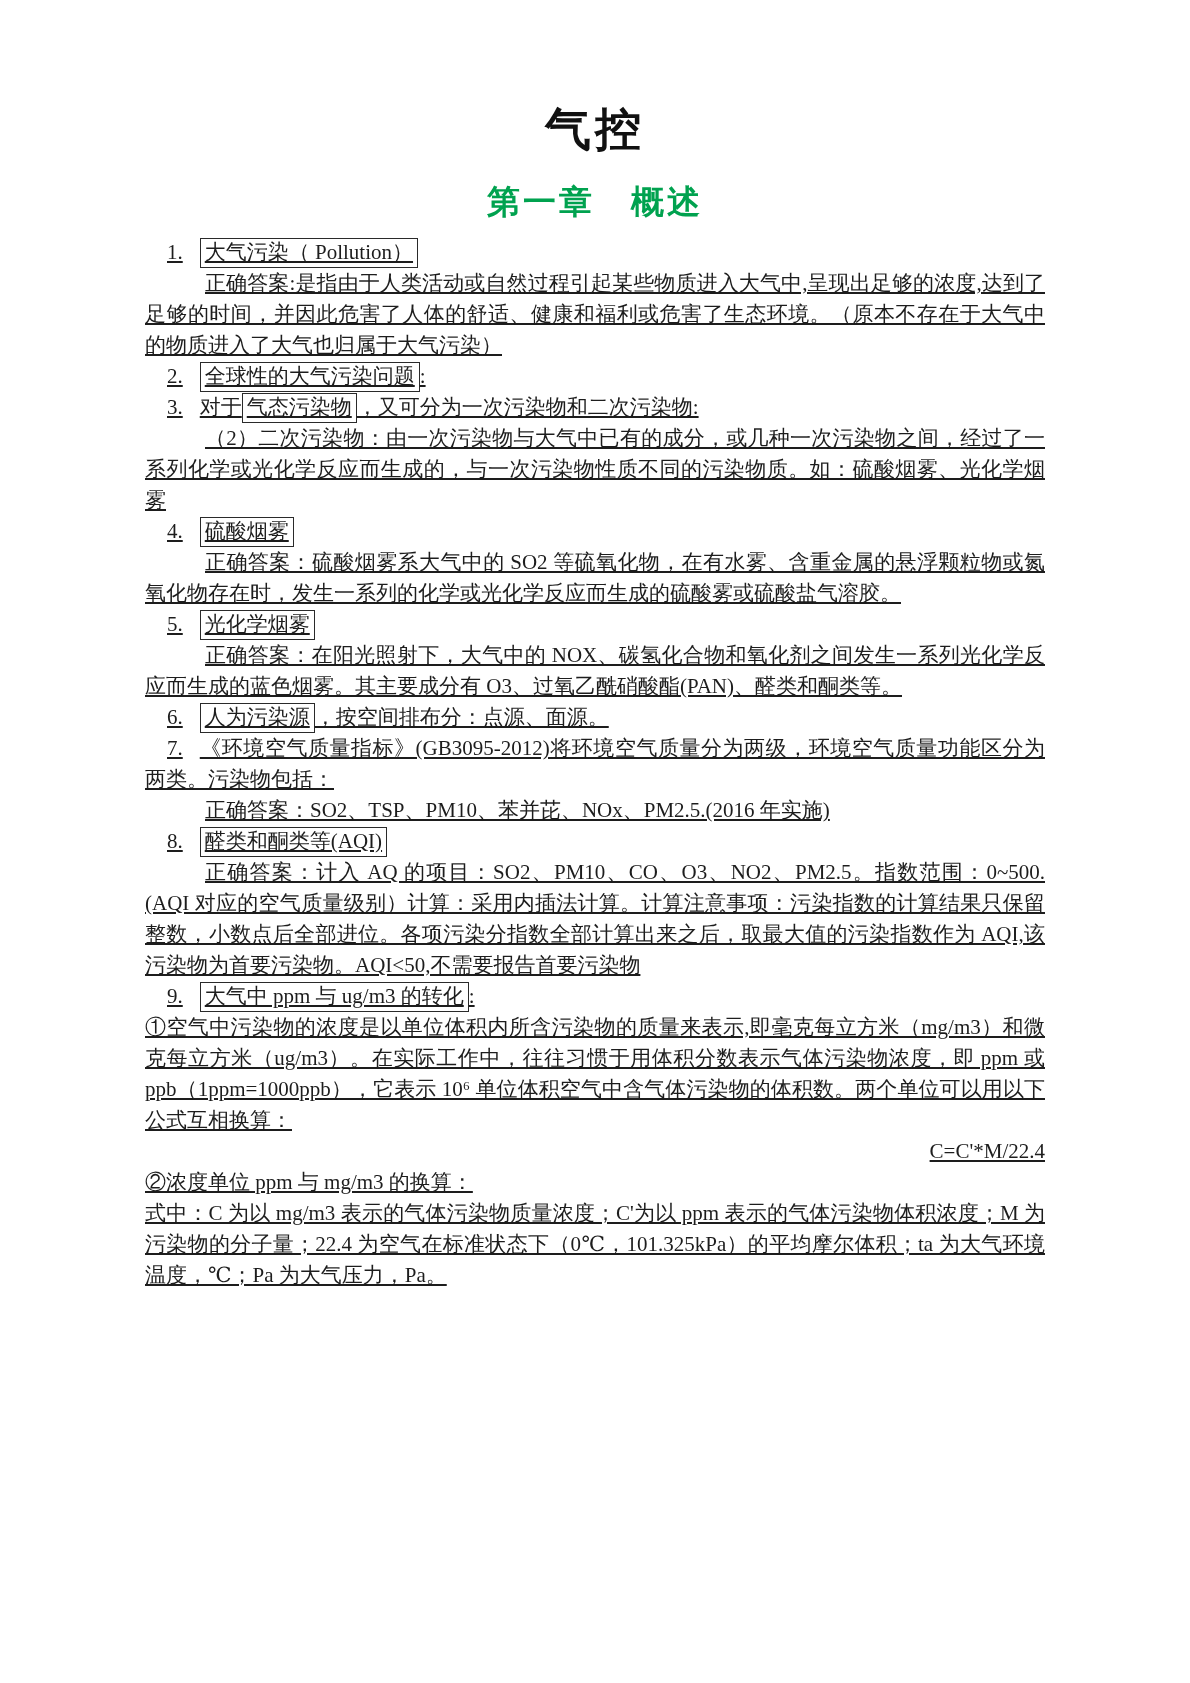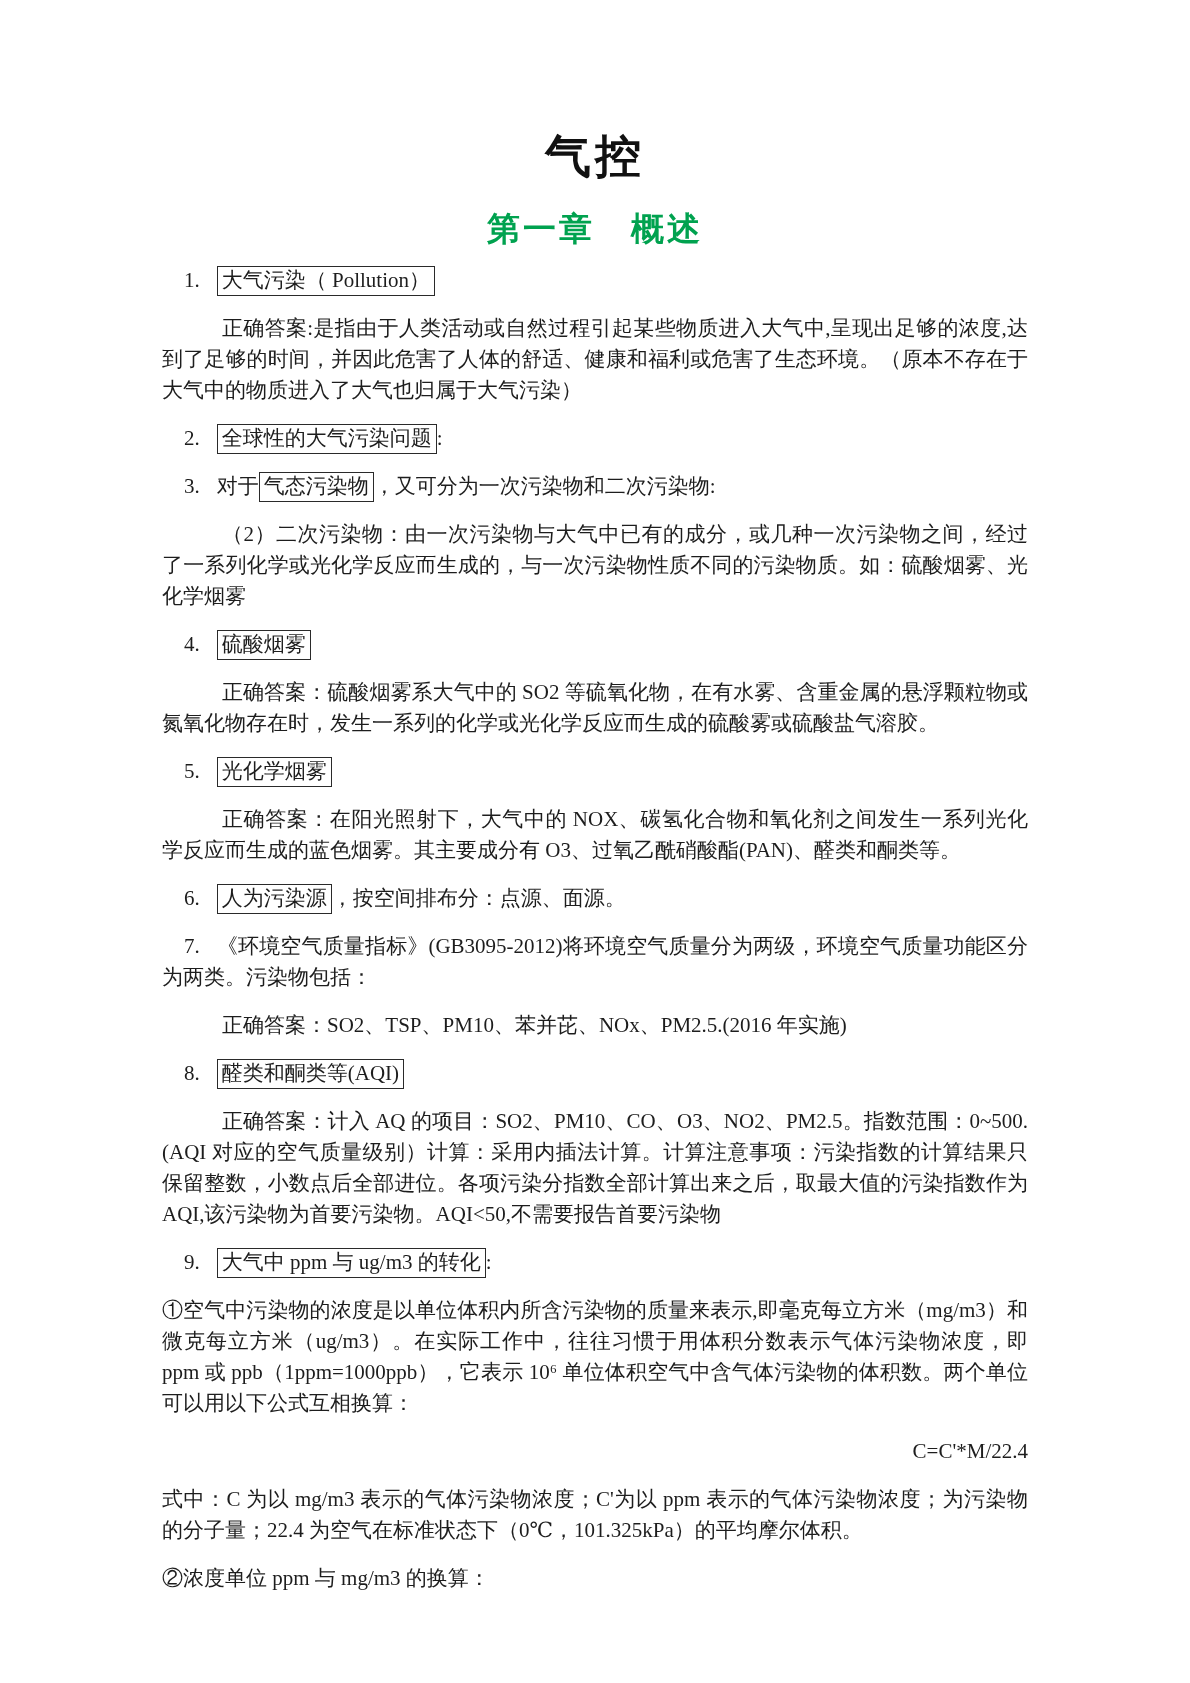--- a/index.html
+++ b/index.html
@@ -9,21 +9,21 @@
     width: 1190px;
     height: 1683px;
     background: #ffffff;
     font-family: "Liberation Serif", "DejaVu Serif", serif;
     color: #1d1d1d;
     overflow: hidden;
   }
   .content {
     position: absolute;
     left: 145px;
-    top: 124px;
+    top: 97px;
     width: 900px;
   }
   .doc-title {
     text-align: center;
     font-size: 46px;
     font-weight: bold;
     line-height: 66px;
     letter-spacing: 4px;
     color: #111111;
   }
@@ -36,21 +36,21 @@
     letter-spacing: 3px;
     color: #00A24F;
     font-family: Liberation Mono, monospace;
   }
   .body-text {
     margin-top: 16px;
     font-size: 21px;
     line-height: 31px;
     text-align: justify;
   }
-  .body-text p { margin: 17px; }
+  .body-text p { margin: 0; text-decoration: underline; }
   .item { text-indent: 22px; }
   .num { padding-right: 17px; }
   .boxed {
     border: 1px solid #2a2a2a;
     padding: 1px 4px 3px 4px;
   }
   .answer { text-indent: 60px; }
   .flush { text-indent: 0; }
   .formula-center { text-align: right; text-indent: 0; }
   .formula-indent { text-align: left; text-indent: 160px; }
@@ -85,18 +85,18 @@
 
       <p class="item"><span class="num">7.</span><span>《环境空气质量指标》(GB3095-2012)将环境空气质量分为两级，环境空气质量功能区分为两类。污染物包括：</span></p>
       <p class="answer">正确答案：SO2、TSP、PM10、苯并芘、NOx、PM2.5.(2016 年实施)</p>
 
       <p class="item"><span class="num">8.</span><span class="boxed">醛类和酮类等(AQI)</span></p>
       <p class="answer">正确答案：计入 AQ 的项目：SO2、PM10、CO、O3、NO2、PM2.5。指数范围：0~500.(AQI 对应的空气质量级别）计算：采用内插法计算。计算注意事项：污染指数的计算结果只保留整数，小数点后全部进位。各项污染分指数全部计算出来之后，取最大值的污染指数作为 AQI,该污染物为首要污染物。AQI&lt;50,不需要报告首要污染物</p>
 
       <p class="item"><span class="num">9.</span><span class="boxed">大气中 ppm 与 ug/m3 的转化</span><span>:</span></p>
       <p class="flush">①空气中污染物的浓度是以单位体积内所含污染物的质量来表示,即毫克每立方米（mg/m3）和微克每立方米（ug/m3）。在实际工作中，往往习惯于用体积分数表示气体污染物浓度，即 ppm 或 ppb（1ppm=1000ppb），它表示 10⁶ 单位体积空气中含气体污染物的体积数。两个单位可以用以下公式互相换算：</p>
       <p class="formula-center">C=C'*M/22.4</p>
-      <p class="flush">式中：C 为以 mg/m3 表示的气体污染物浓度；C'为以 ppm 表示的气体污染物浓度；为污染物的分子量；22.4 为空气在标准状态下（0℃，101.325kPa）的平均摩尔体积。</p>
       <p class="flush">②浓度单位 ppm 与 mg/m3 的换算：</p>
+      <p class="flush">式中：C 为以 mg/m3 表示的气体污染物质量浓度；C'为以 ppm 表示的气体污染物体积浓度；M 为污染物的分子量；22.4 为空气在标准状态下（0℃，101.325kPa）的平均摩尔体积；ta 为大气环境温度，℃；Pa 为大气压力，Pa。</p>
 
     </div>
   </div>
 </div>
 
 </body></html>

